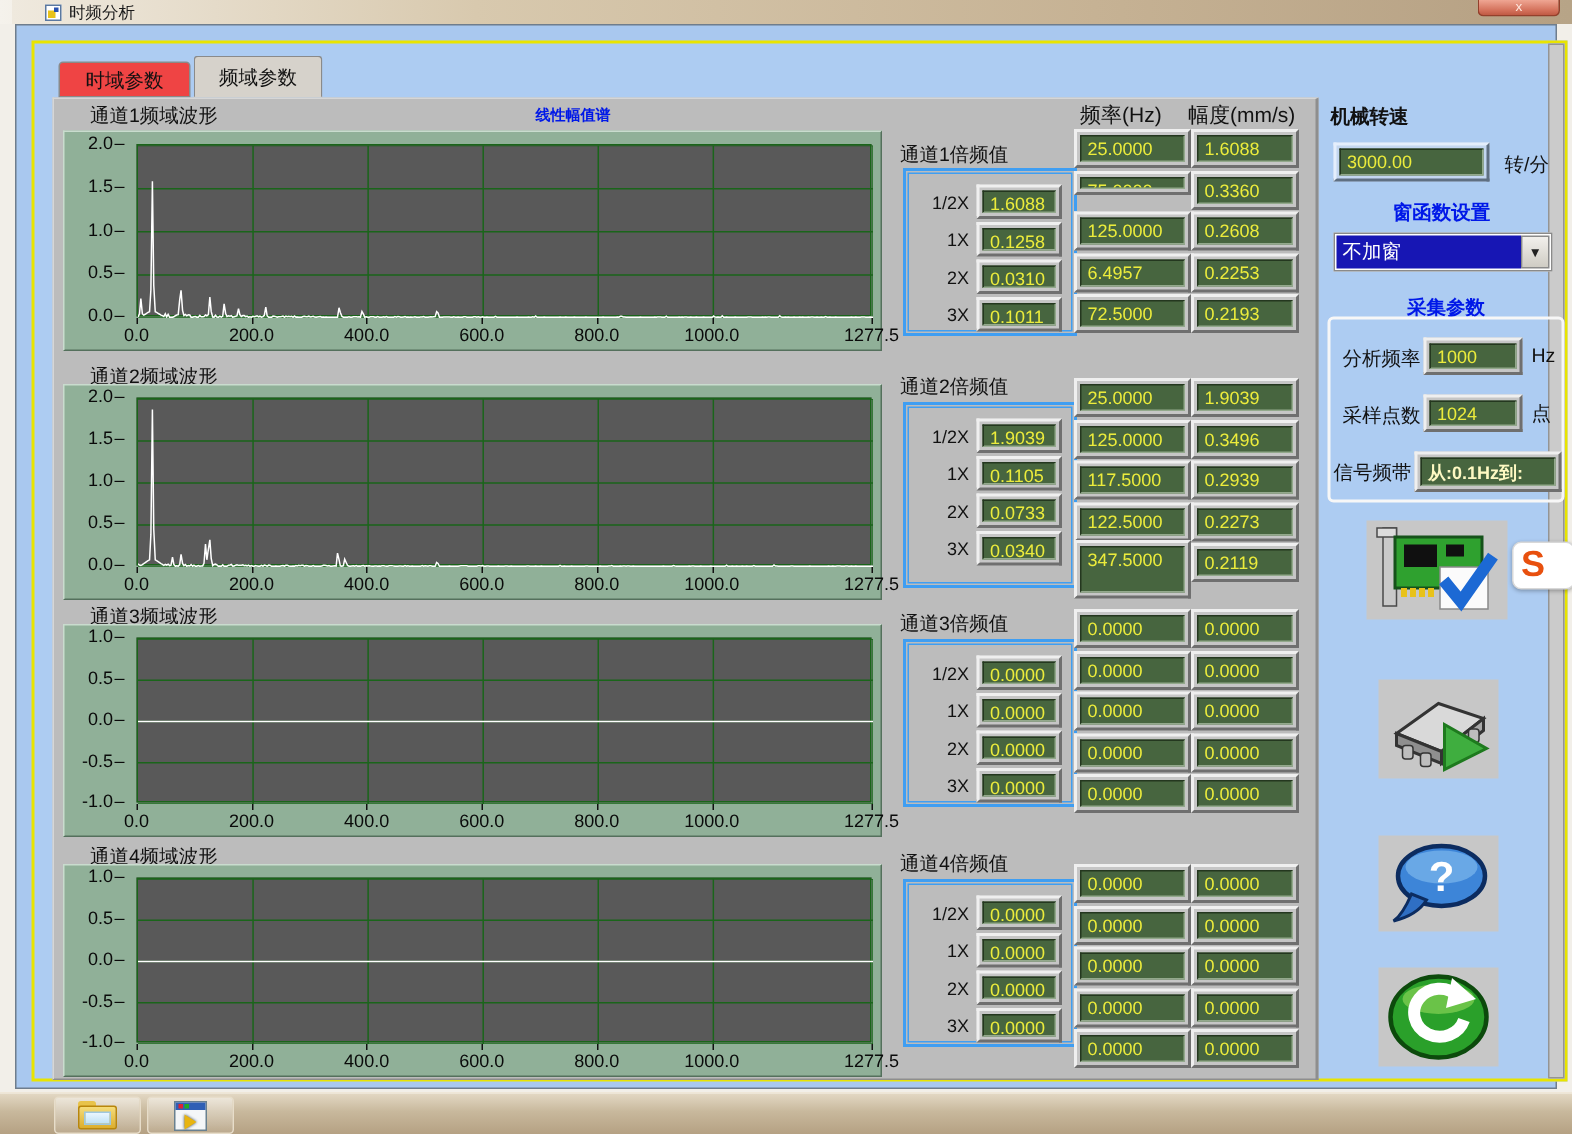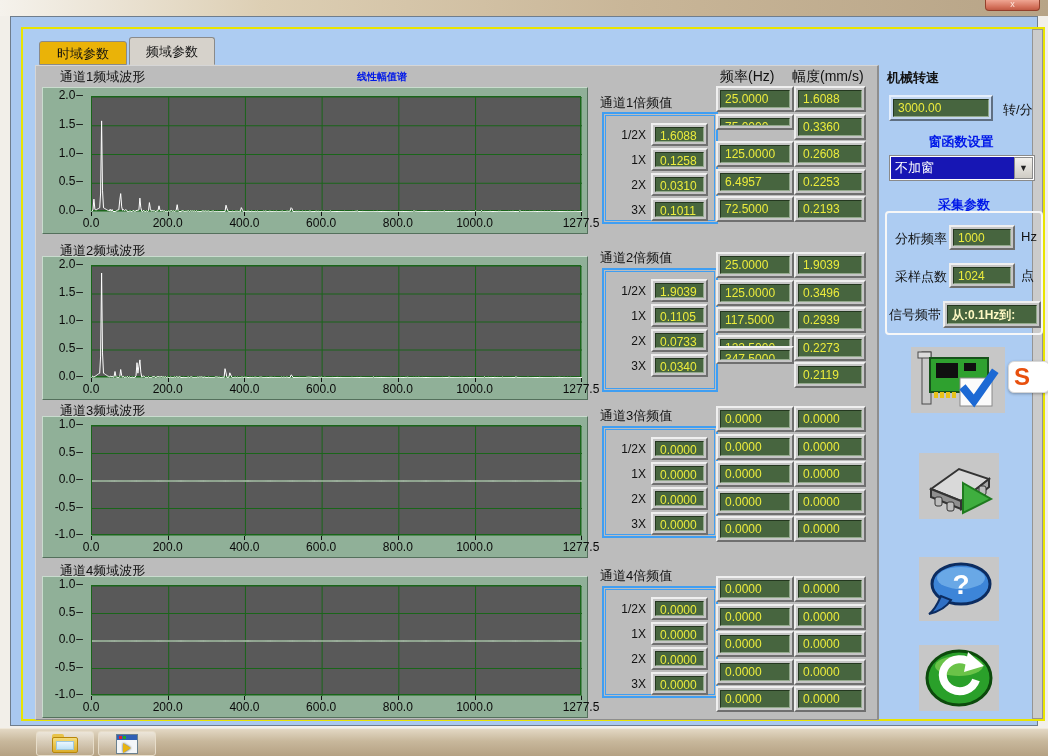--- a/index.html
+++ b/index.html
@@ -28,21 +28,21 @@
     background:#a9c8ef; border:1px solid #6f7d8c; }
   .yellow-frame { position:absolute; left:10px; top:10px; width:1024px; height:694px;
     border:2px solid #e9e400; background:#adccf2; }
   .scroll-strip { position:absolute; left:1021px; top:12px; width:11px; height:690px;
     background:#cbcbcb; border:1px solid #949494; }
 
   
   .tab { position:absolute; background:#d6d2cb; border:1px solid #8a8a8a;
     border-radius:3px 3px 0 0; font-size:13px; color:#111; text-align:center; }
   .tab.inactive { left:28px; top:24px; width:88px; height:24px; line-height:23px;
-    background:#eab308; }
+    background:#ef4444; }
   .tab.active { left:118px; top:20px; width:86px; height:28px; line-height:27px;
     border-bottom:1px solid #d6d2cb; z-index:3; }
 
   
   .gray-panel { position:absolute; left:24px; top:48px; width:844px; height:655px;
     background:#bcbcbc; border-top:1px solid #d6d6d6; border-left:1px solid #d6d6d6;
     border-right:2px solid #8e8e8e; border-bottom:1px solid #8e8e8e; }
 
   .chart-title { position:absolute; font-size:13px; color:#111; white-space:nowrap; }
   .chart-anno { position:absolute; font-size:10px; font-weight:bold; color:#0018e8; white-space:nowrap; }
@@ -115,20 +115,24 @@
   .lv-icon .arrow { position:absolute; left:6px; top:8px; width:0; height:0;
     border-left:8px solid #e8b410; border-top:5px solid transparent; border-bottom:5px solid transparent;
     filter:drop-shadow(0 0 1px #345); }
 </style>
 </head>
 <body>
 
 <div class="desktop-top"></div>
 
 <div class="window">
+  <div class="titlebar">
+    <span class="app-icon"></span>
+    <span class="title-text">时频分析</span>
+  </div>
   <div class="close-btn">x</div>
 
   <div class="client">
     <div class="yellow-frame"></div>
     <div class="scroll-strip"></div>
 
     <div class="tab inactive">时域参数</div>
     <div class="tab active">频域参数</div>
 
     <div class="gray-panel" id="panel">
@@ -450,21 +454,21 @@
         </div>
         <div class="tcell bevel" style="left: 758px; top: 241px; width: 72px; height: 26px;">
           <div class="greenbox">0.2939</div>
         </div>
         <div class="tcell bevel" style="left: 680px; top: 268.5px; width: 78px; height: 26px;">
           <div class="greenbox">122.5000</div>
         </div>
         <div class="tcell bevel" style="left: 758px; top: 268.5px; width: 72px; height: 26px;">
           <div class="greenbox">0.2273</div>
         </div>
-        <div class="tcell bevel" style="left: 680px; top: 280px; width: 78px; height: 18px;">
+        <div class="tcell bevel" style="left: 680px; top: 294px; width: 78px; height: 39px;">
           <div class="greenbox">347.5000</div>
         </div>
         <div class="tcell bevel" style="left: 758px; top: 296px; width: 72px; height: 26px;">
           <div class="greenbox">0.2119</div>
         </div>
         <div class="tcell bevel" style="left: 680px; top: 340px; width: 78px; height: 26px;">
           <div class="greenbox">0.0000</div>
         </div>
         <div class="tcell bevel" style="left: 758px; top: 340px; width: 72px; height: 26px;">
           <div class="greenbox">0.0000</div>

